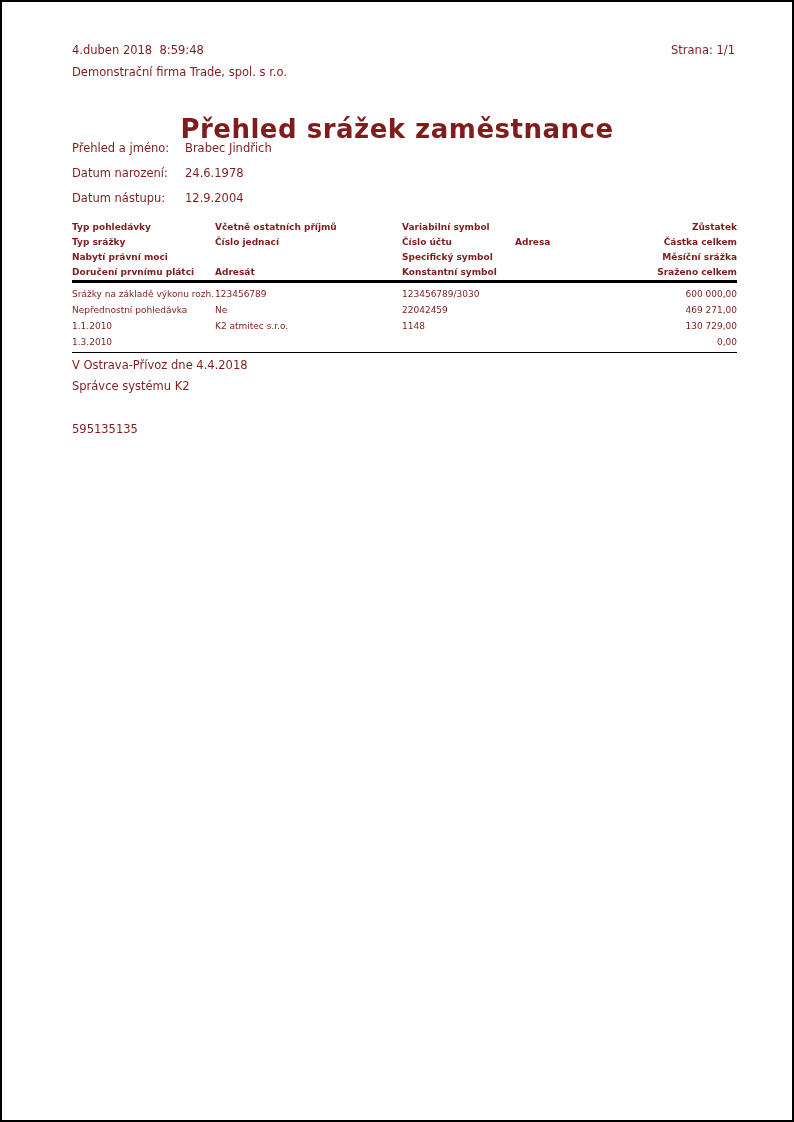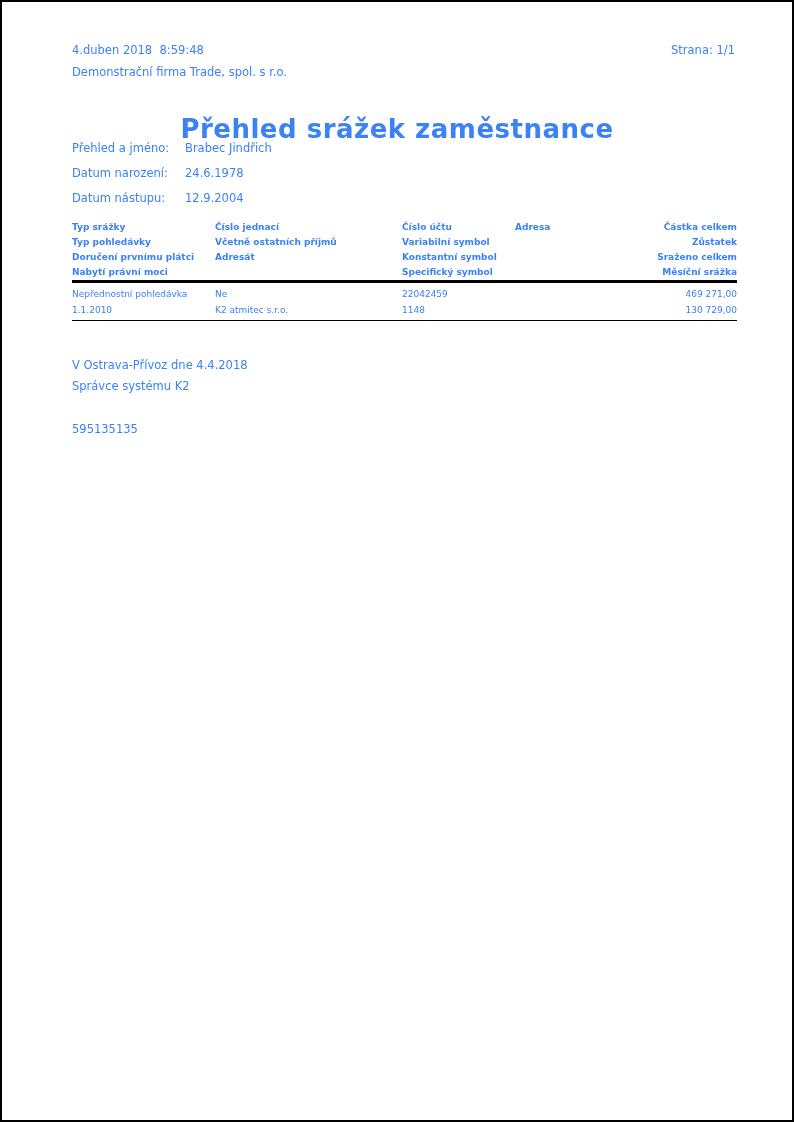--- a/index.html
+++ b/index.html
@@ -3,21 +3,21 @@
 <meta charset="utf-8">
 <style>
   html,body{margin:0;padding:0;background:#fff;}
   .page{
     position:relative;
     width:794px;height:1122px;
     box-sizing:border-box;
     background:#ffffff;
     border:2px solid #000000;
     font-family:"DejaVu Sans","Liberation Sans",sans-serif;
-    color:#3b82f6;
+    color:#7f1d1d;
     overflow:hidden;
   }
   .abs{position:absolute;}
   .meta{font-size:11.5px;line-height:13px;}
   .pre{white-space:pre;}
   .title{
     left:0;right:0;top:84px;
     text-align:center;
     font-size:26px;font-weight:bold;
     letter-spacing:0.5px;
@@ -55,64 +55,78 @@
   <div class="abs info-label" style="top:164px;">Datum narození:</div>
   <div class="abs info-value" style="top:164px;">24.6.1978</div>
 
   <div class="abs info-label" style="top:189px;">Datum nástupu:</div>
   <div class="abs info-value" style="top:189px;">12.9.2004</div>
 
   <div class="abs tbl">
 
     <div class="thead">
       <div class="tline">
+        <div class="c1">Typ pohledávky</div>
+        <div class="c2">Včetně ostatních příjmů</div>
+        <div class="c3">Variabilní symbol</div>
+        <div class="c4"></div>
+        <div class="c5">Zůstatek</div>
+      </div>
+      <div class="tline">
         <div class="c1">Typ srážky</div>
         <div class="c2">Číslo jednací</div>
         <div class="c3">Číslo účtu</div>
         <div class="c4">Adresa</div>
         <div class="c5">Částka celkem</div>
       </div>
       <div class="tline">
-        <div class="c1">Typ pohledávky</div>
-        <div class="c2">Včetně ostatních příjmů</div>
-        <div class="c3">Variabilní symbol</div>
+        <div class="c1">Nabytí právní moci</div>
+        <div class="c2"></div>
+        <div class="c3">Specifický symbol</div>
         <div class="c4"></div>
-        <div class="c5">Zůstatek</div>
+        <div class="c5">Měsíční srážka</div>
       </div>
       <div class="tline">
         <div class="c1">Doručení prvnímu plátci</div>
         <div class="c2">Adresát</div>
         <div class="c3">Konstantní symbol</div>
         <div class="c4"></div>
         <div class="c5">Sraženo celkem</div>
       </div>
-      <div class="tline">
-        <div class="c1">Nabytí právní moci</div>
-        <div class="c2"></div>
-        <div class="c3">Specifický symbol</div>
-        <div class="c4"></div>
-        <div class="c5">Měsíční srážka</div>
-      </div>
     </div>
 
     <div class="tbody">
+      <div class="tline">
+        <div class="c1">Srážky na základě výkonu rozh.</div>
+        <div class="c2">123456789</div>
+        <div class="c3">123456789/3030</div>
+        <div class="c4"></div>
+        <div class="c5">600 000,00</div>
+      </div>
       <div class="tline">
         <div class="c1">Nepřednostní pohledávka</div>
         <div class="c2">Ne</div>
         <div class="c3">22042459</div>
         <div class="c4"></div>
         <div class="c5">469 271,00</div>
       </div>
       <div class="tline">
         <div class="c1">1.1.2010</div>
         <div class="c2">K2 atmitec s.r.o.</div>
         <div class="c3">1148</div>
         <div class="c4"></div>
         <div class="c5">130 729,00</div>
       </div>
+      <div class="tline">
+        <div class="c1">1.3.2010</div>
+        <div class="c2"></div>
+        <div class="c3"></div>
+        <div class="c4"></div>
+        <div class="c5">0,00</div>
+      </div>
     </div>
 
   </div>
 
   <div class="abs meta" style="left:70px;top:357px;">V Ostrava-Přívoz dne 4.4.2018</div>
   <div class="abs meta" style="left:70px;top:378px;">Správce systému K2</div>
   <div class="abs meta" style="left:70px;top:421px;">595135135</div>
 
 </div>
 

